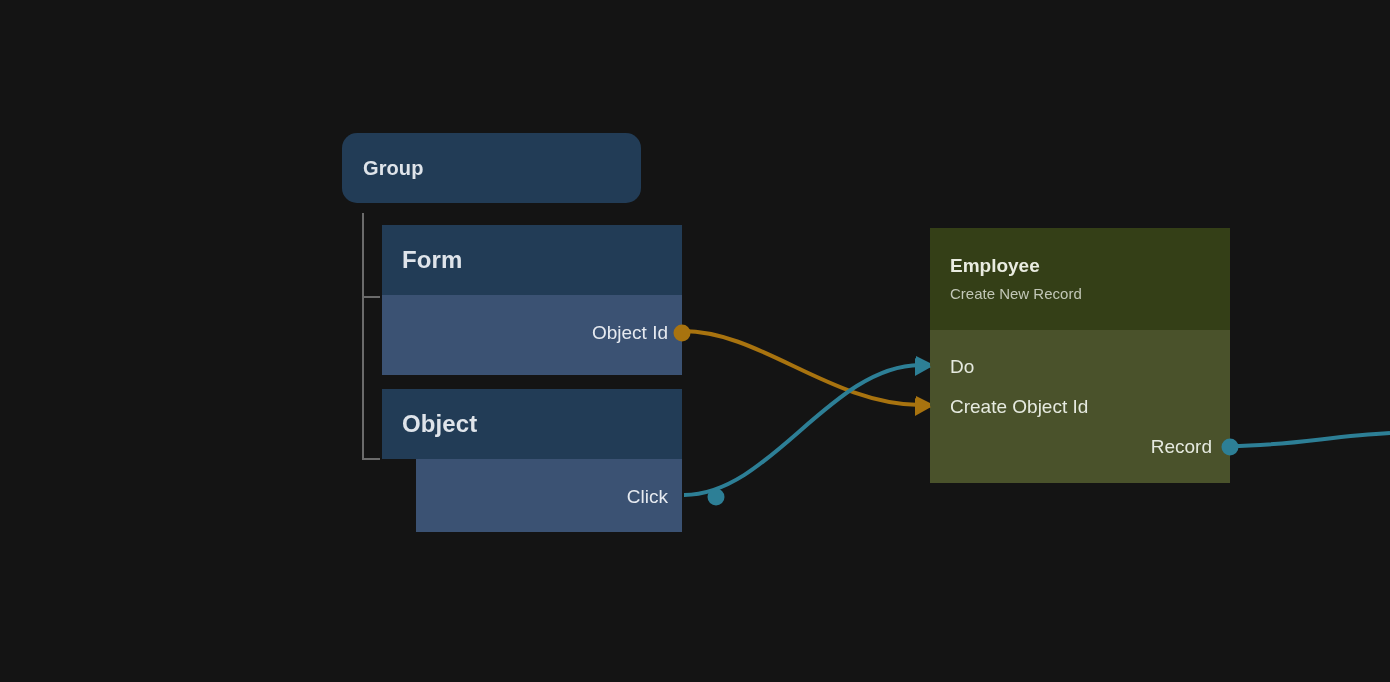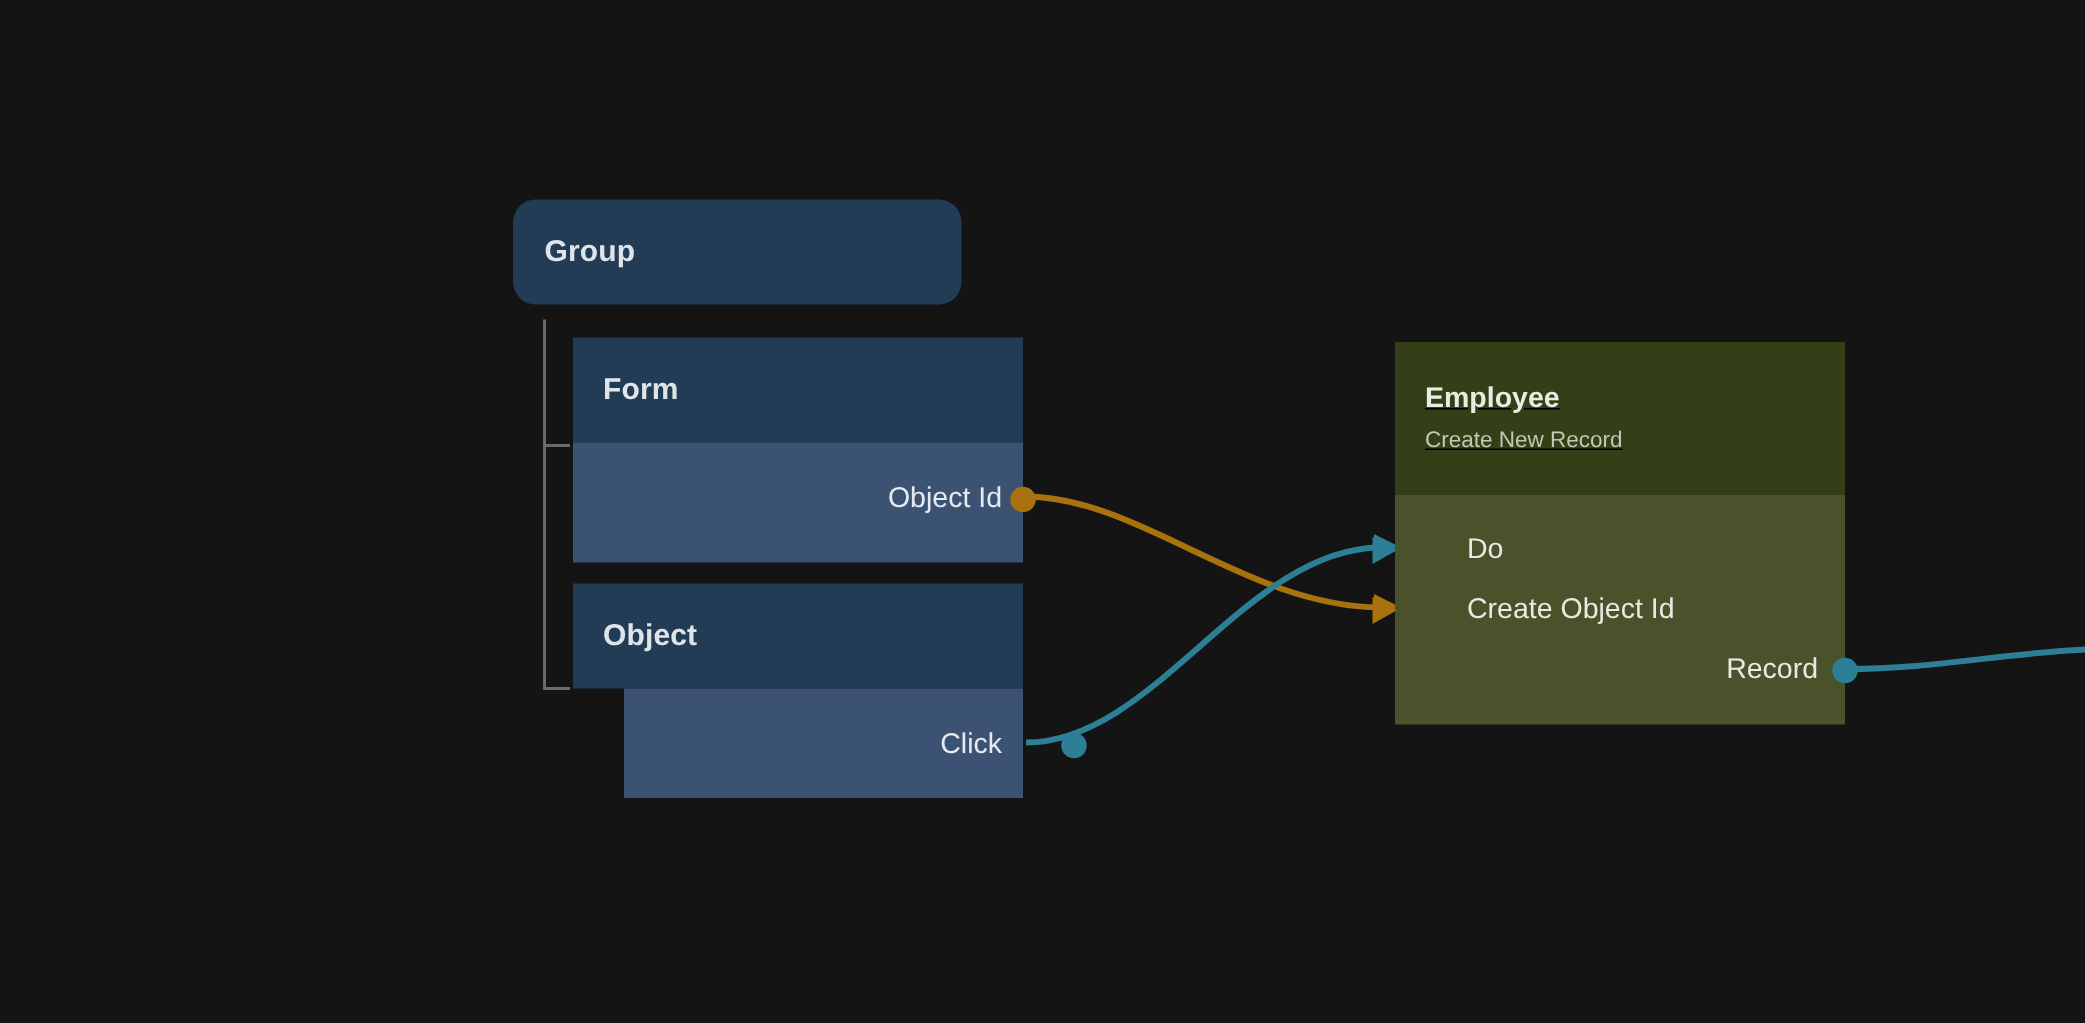--- a/index.html
+++ b/index.html
@@ -72,21 +72,21 @@
   .node-header {
     background: #223c56;
     height: 70px;
     display: flex;
     align-items: center;
     padding-left: 20px;
     box-sizing: border-box;
   }
   .node-header .title {
     color: #dfe4ea;
-    font-size: 20px;
+    font-size: 24px;
     font-weight: bold;
     letter-spacing: 0.1px;
   }
   .node-body {
     background: #3b5273;
     position: relative;
   }
   .port-row {
     position: relative;
     height: 36px;
@@ -121,21 +121,20 @@
   #node-button { top: 389px; }
   #node-button .node-body { height: 73px; margin-left: 34px; }
   #node-button .port-row  { position: absolute; top: 20px; left: 0; right: 0; }
 
   
   #node-employee {
     position: absolute;
     left: 930px;
     top: 228px;
     width: 300px;
-    text-decoration: underline;
   }
   #node-employee .emp-header {
     background: #343f17;
     height: 102px;
     box-sizing: border-box;
     padding: 24px 0 0 20px;
   }
   #node-employee .emp-title {
     color: #e9ece1;
     font-size: 19px;
@@ -152,21 +151,20 @@
     height: 153px;
     position: relative;
   }
   .emp-port {
     position: absolute;
     left: 0;
     right: 0;
     height: 26px;
     display: flex;
     align-items: center;
-    padding-left: 28px;
   }
   .emp-port .lbl {
     color: #e6eae0;
     font-size: 19px;
     padding-left: 20px;
     white-space: nowrap;
   }
   .emp-port.out {
     justify-content: flex-end;
   }

